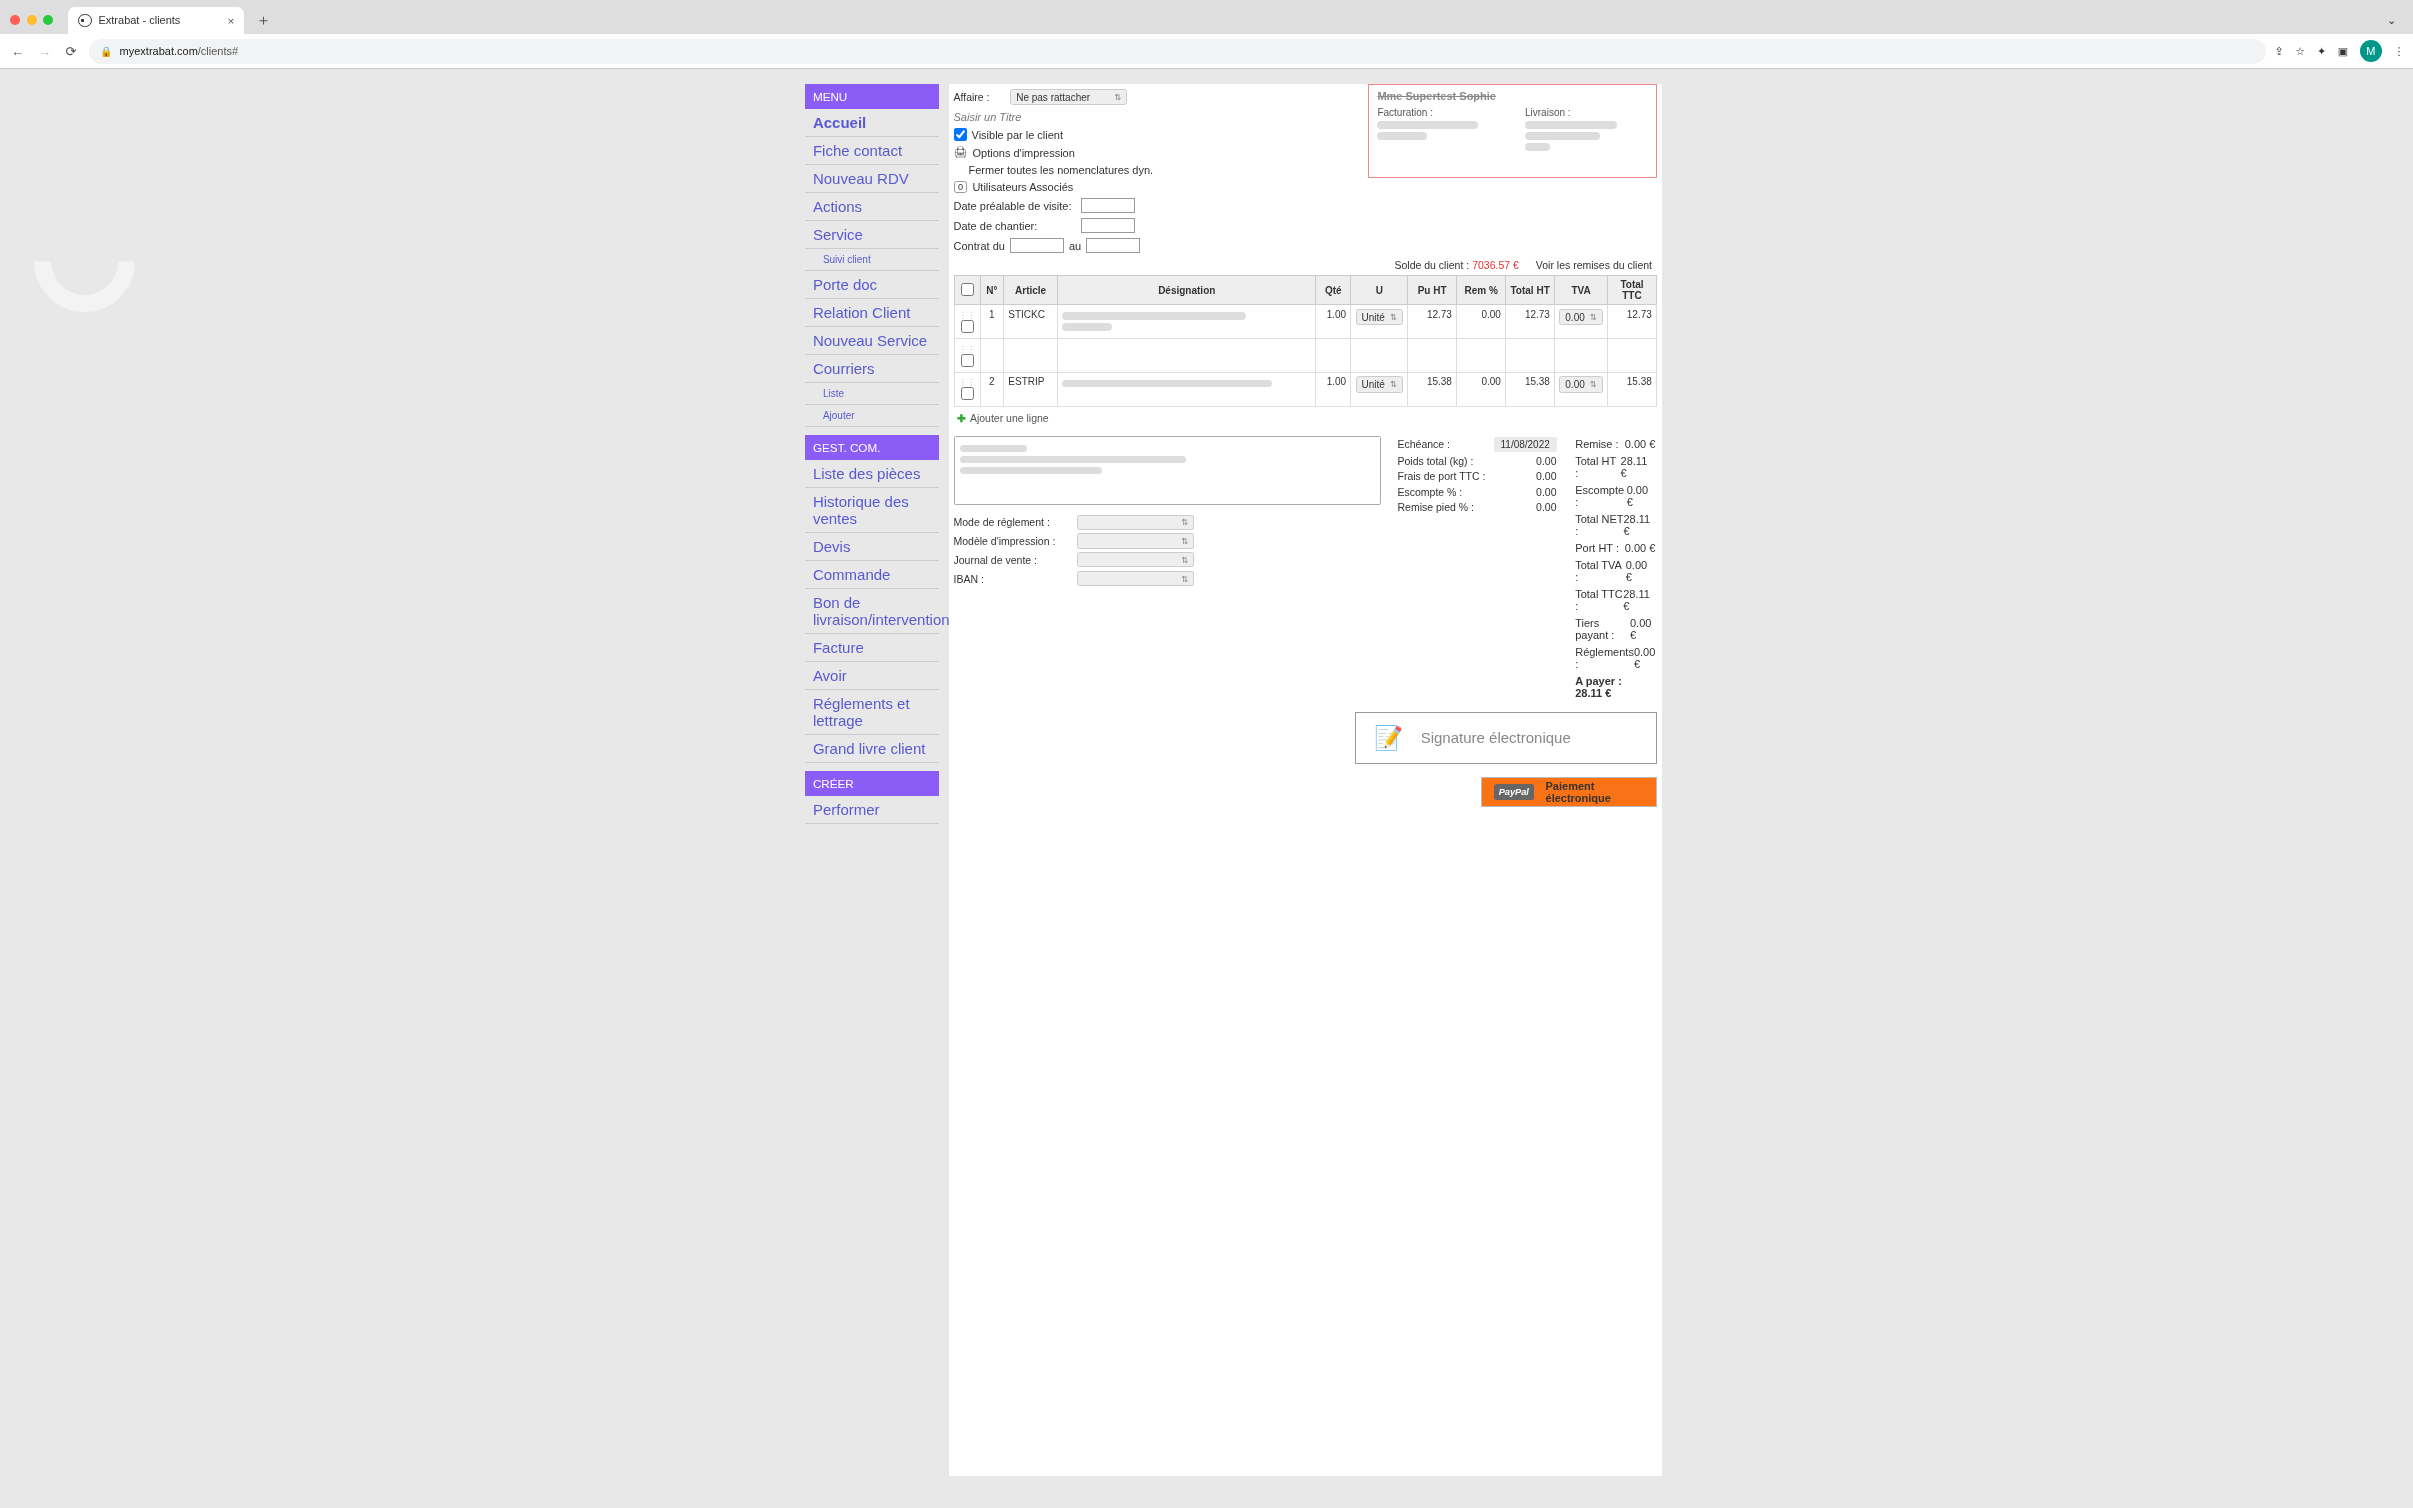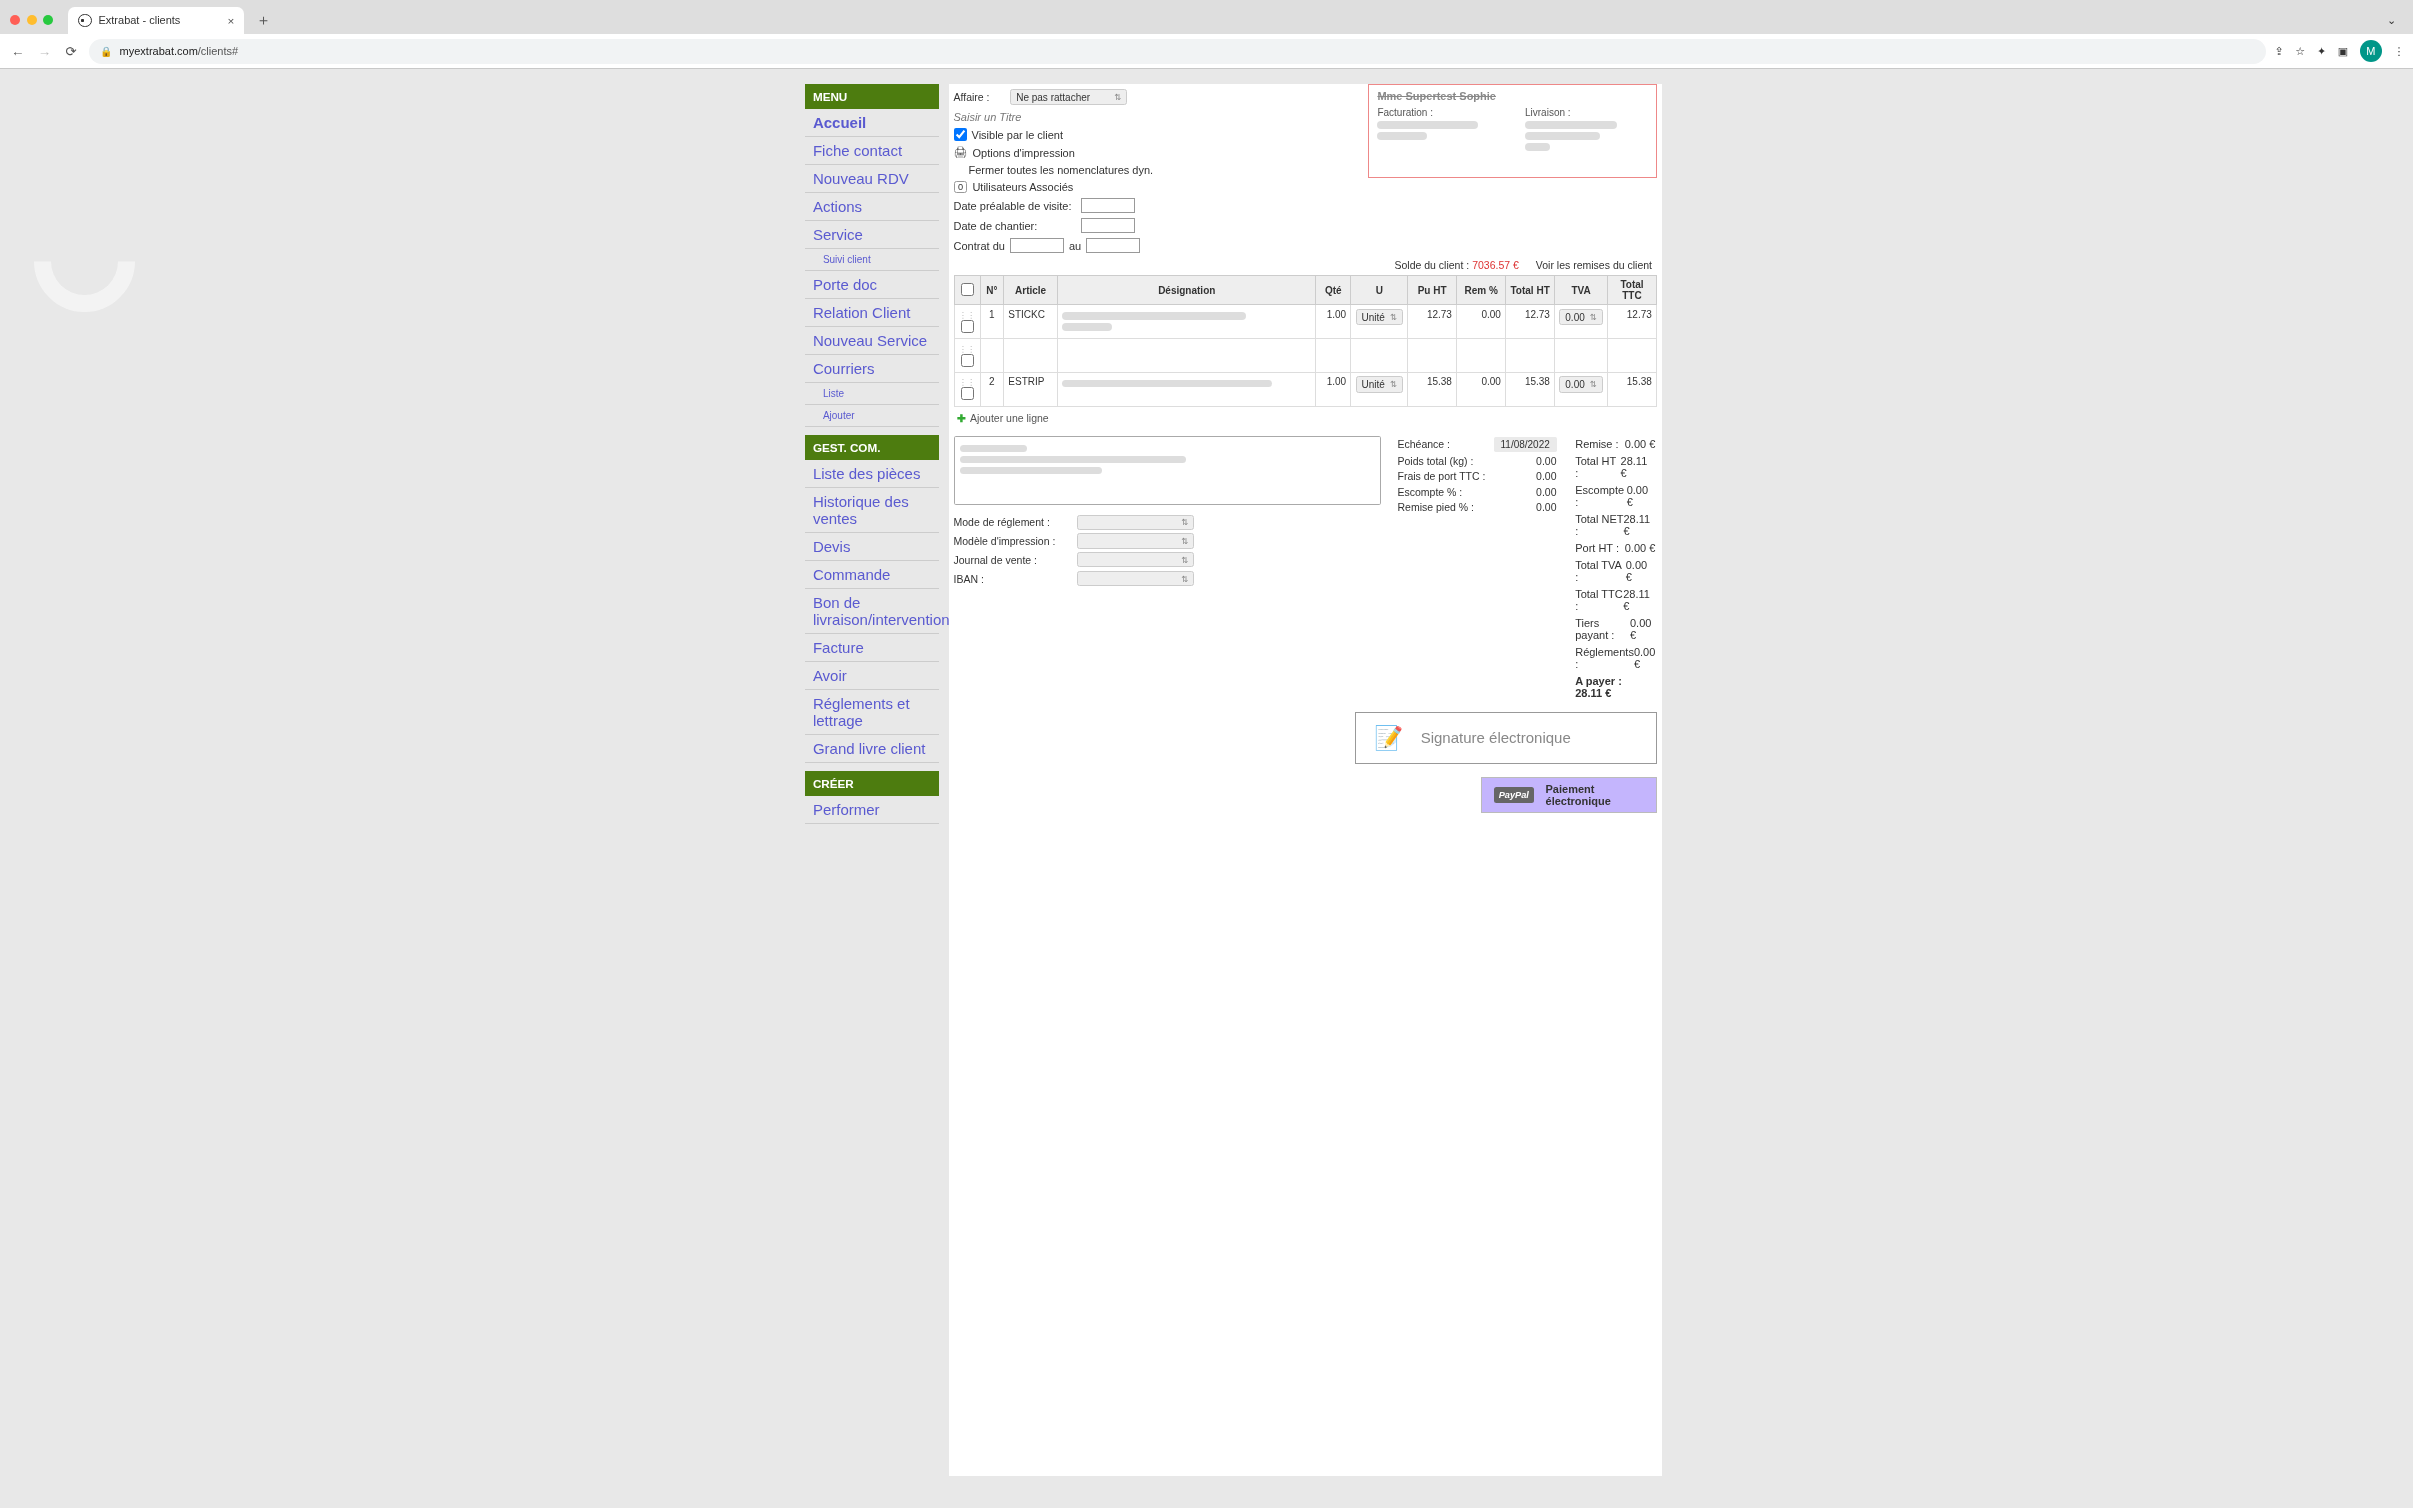--- a/index.html
+++ b/index.html
@@ -29,21 +29,21 @@
 .avatar { width:22px; height:22px; border-radius:50%; background:#009688; color:#fff; display:flex; align-items:center; justify-content:center; font-size:11px; }
 
 
 .page-wrap { display:flex; justify-content:center; padding: 15px 0 34px; background:#e8e8e8; min-height:calc(100vh - 67px); position:relative; }
 .bg-arc { position:absolute; left:34px; top:142px; width:101px; height:101px; border:17px solid #fff; border-left-color:transparent; border-top-color:transparent; border-radius:50%; transform:rotate(45deg); opacity:.5; }
 
 .app { display:flex; gap:10px; width:804px; }
 
 
 .sidebar { width:134px; flex-shrink:0; }
-.side-header { background:#4d7c0f; color:#fff; padding:5.9px 8.4px; font-weight:bold; font-size:11.7px; }
+.side-header { background:#8b5cf6; color:#fff; padding:5.9px 8.4px; font-weight:normal; font-size:11.7px; }
 .side-item { display:block; padding:5px 8.4px; color:#5a5ad0; border-bottom:0.8px solid #ccc; text-decoration:none; font-size:15px; background:#fff0; }
 .sidebar { background:transparent; }
 .side-item.active { font-weight:bold; }
 .side-sub { padding-left: 18.4px; font-size:10px; }
 .mt { margin-top:8.4px; }
 
 
 .main { flex:1; background:#fff; padding:3.4px 5px 17px 5px; position:relative; }
 
 .form-row { display:flex; align-items:center; gap:6.7px; padding:1.7px 0; font-size:10.5px; }
@@ -98,21 +98,21 @@
 .mid-col .form-row span:last-child { text-align:right; }
 .ech-value { background:#eaeaea; padding:1.7px 6.7px; border-radius:1.7px; font-size:10px; }
 
 .totals { flex:1; }
 .tot-row { display:flex; justify-content:space-between; padding:2.5px 1.7px; font-size:11px; }
 .tot-row.bold { font-weight:bold;flex-direction:column; }
 
 .signature-box { border:1.7px solid #999; height:52px; display:flex; align-items:center; gap:17px; padding:0 18.4px; color:#888; font-size:15px; margin-top:10px; width:302px; margin-left:auto; }
 .sig-icon { font-size:23.5px; }
 
-.pay-btn { border:0.8px solid #bbb; background:#c4b5fd; height:36px; display:flex; align-items:center; gap:11.7px; padding:0 11.7px; width:176px; margin-left:auto; margin-top:13.4px; font-weight:bold; font-size:11px; }
+.pay-btn { border:0.8px solid #bbb; background:#f97316; height:30px; display:flex; align-items:center; gap:11.7px; padding:0 11.7px; width:176px; margin-left:auto; margin-top:13.4px; font-weight:bold; font-size:11px; }
 .paypal-badge { background:#666; color:#fff; font-size:9.2px; font-style:italic; padding:3.4px 5px; border-radius:2.5px; font-weight:bold; }
 .icon-print::before{content:'🖨';}
 </style>
 </head>
 <body>
 
 <div class="browser-chrome">
   <div class="tab-bar">
     <div class="traffic-lights">
       <div class="tl red"></div>

